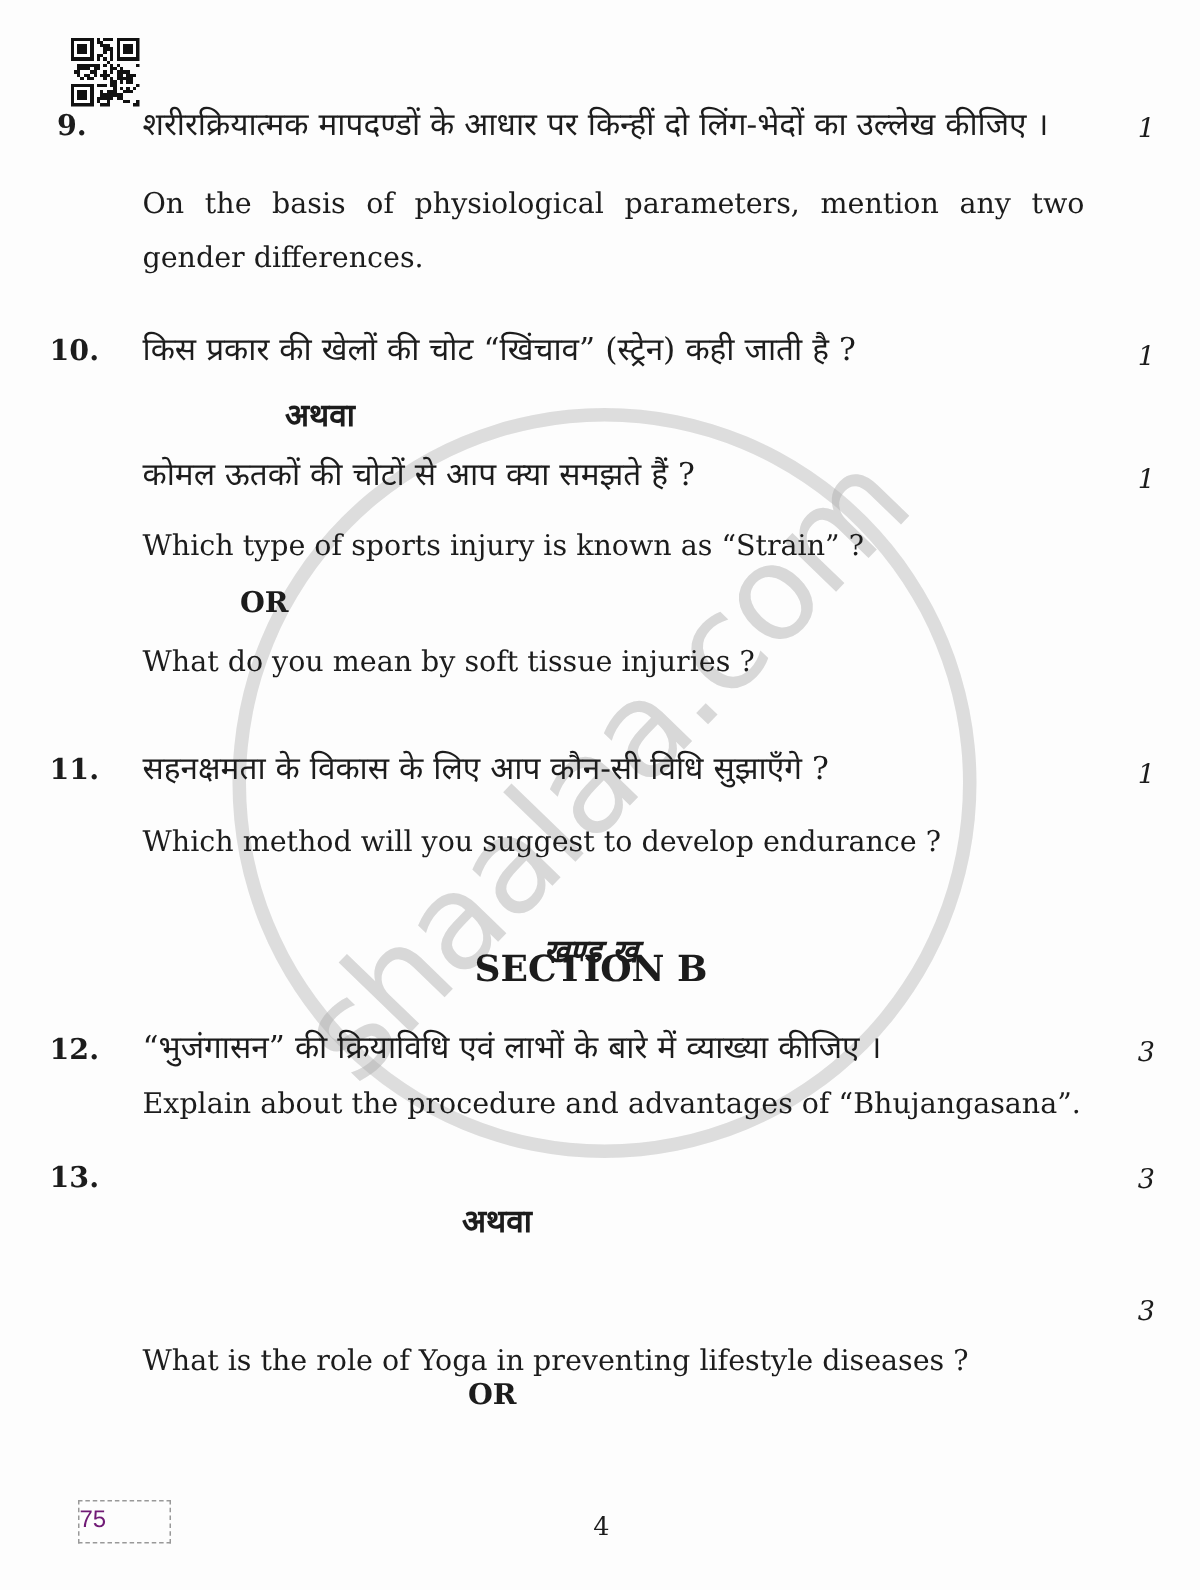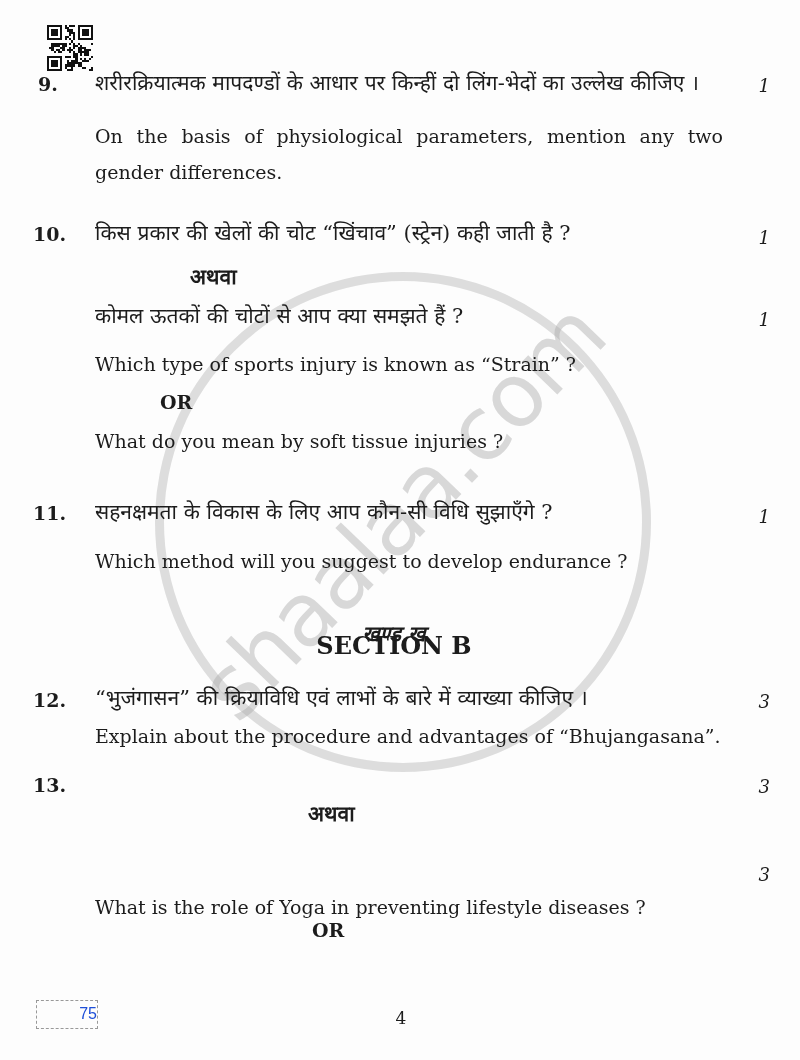--- a/index.html
+++ b/index.html
@@ -41,24 +41,24 @@
   .qnum{font-weight:bold;font-size:19px;}
   .hindi{font-size:21px;}
   .eng{font-size:19px;}
   .para{width:628px;text-align:justify;}
   .marks{font-style:italic;font-size:18px;width:30px;text-align:right;}
   .orword{font-weight:bold;}
   .sec{font-weight:bold;text-align:center;width:628px;left:80px;}
 
   
   .code-box{
-    position:absolute;left:36px;top:1000px;width:60px;height:27px;
+    position:absolute;left:52px;top:1000px;width:60px;height:27px;
     border:1px dashed #999;z-index:2;
     font-family:"Liberation Sans","DejaVu Sans",sans-serif;
-    font-size:16px;text-align:right;line-height:26px;color:#1d4ed8;
+    font-size:16px;text-align:left;line-height:26px;color:#701a75;
     background:transparent;
   }
   .page-num{position:absolute;left:386px;top:1008px;width:30px;text-align:center;font-size:17px;z-index:1;}
   .banner{
     position:absolute;left:18px;top:1026px;z-index:1;
     font-family:"Liberation Sans","DejaVu Sans",sans-serif;
     font-size:20px;color:#111;white-space:nowrap;
   }
 </style>
 </head>

